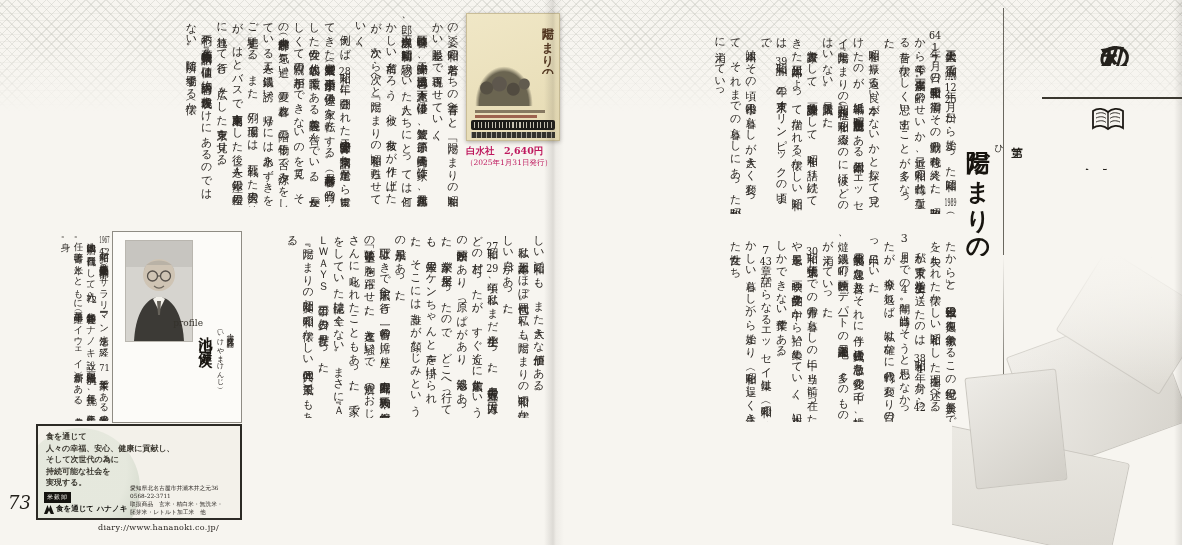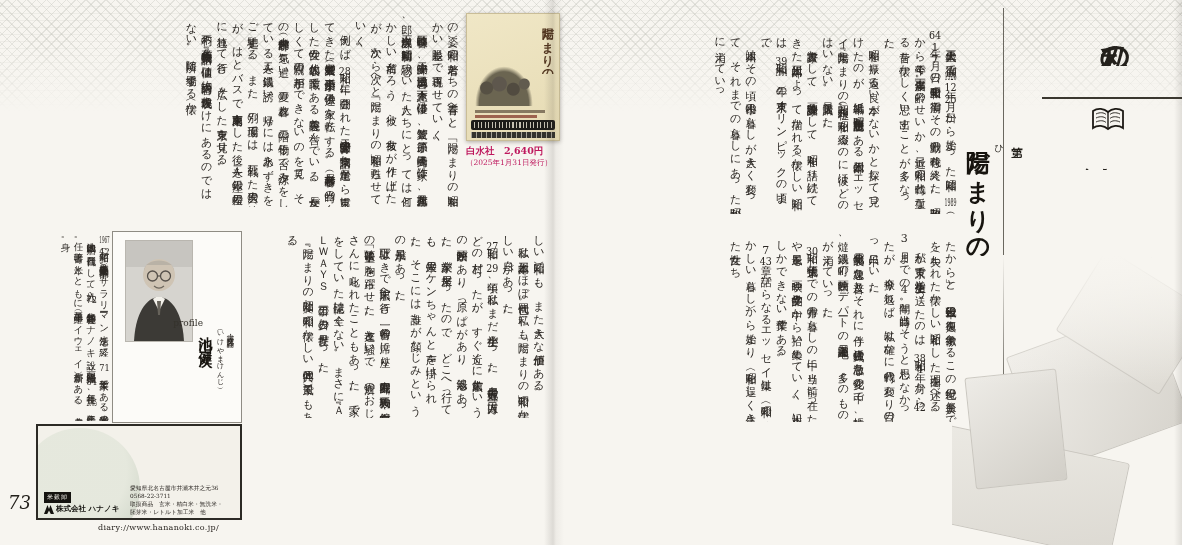--- a/index.html
+++ b/index.html
@@ -247,28 +247,33 @@
     <div id="profile-names">
       <div class="role">書評・文芸評論</div>
       <div class="kana">（いけやま・けんじ）</div>
       <div class="pname">池山 健次</div>
     </div>
   </div>
   <div id="profile-bio" class="vtext tcy-digits"><span class="tcy">1967</span>年（昭和<span class="tcy">42</span>）慶応義塾大学文学部卒。サラリーマン生活を経て、<span class="tcy">71</span>年家業である米穀業の池山米穀店に四代目として入社。<span class="tcy">72</span>年米穀卸会社ハナノキ設立、同年取締役、<span class="tcy">84</span>年社長、<span class="tcy">2005</span>年会長に就任。著書に『米とともに三千年』（中経マイウェイ新書）がある。北名古屋市出身。</div>
 
   <div id="ad-box">
     <div id="ad-globe"></div>
+    <div id="ad-slogan">食を通じて
+人々の幸福、安心、健康に貢献し、
+そして次世代の為に
+持続可能な社会を
+実現する。</div>
     <div id="ad-bottom">
       <div id="ad-logo-group">
         <span id="ad-badge">米穀卸</span>
         <div id="ad-company-row">
           <svg id="ad-logo-mark" viewBox="0 0 10 9">
             <path d="M0 9 L3.5 0 L5 4 L6.5 0 L10 9 L6.8 9 L5 5.5 L3.2 9 Z" fill="#14130f"></path>
           </svg>
-          <span id="ad-company">株式会社 ハナノキ</span>
+          <span id="ad-company">食を通じて ハナノキ</span>
         </div>
       </div>
       <div id="ad-address">愛知県北名古屋市井瀬木井之元36
 0568-22-3711
 取扱商品　玄米・精白米・無洗米・
 胚芽米・レトルト加工米　他</div>
     </div>
   </div>
   <div id="ad-url">diary://www.hananoki.co.jp/</div>
 

